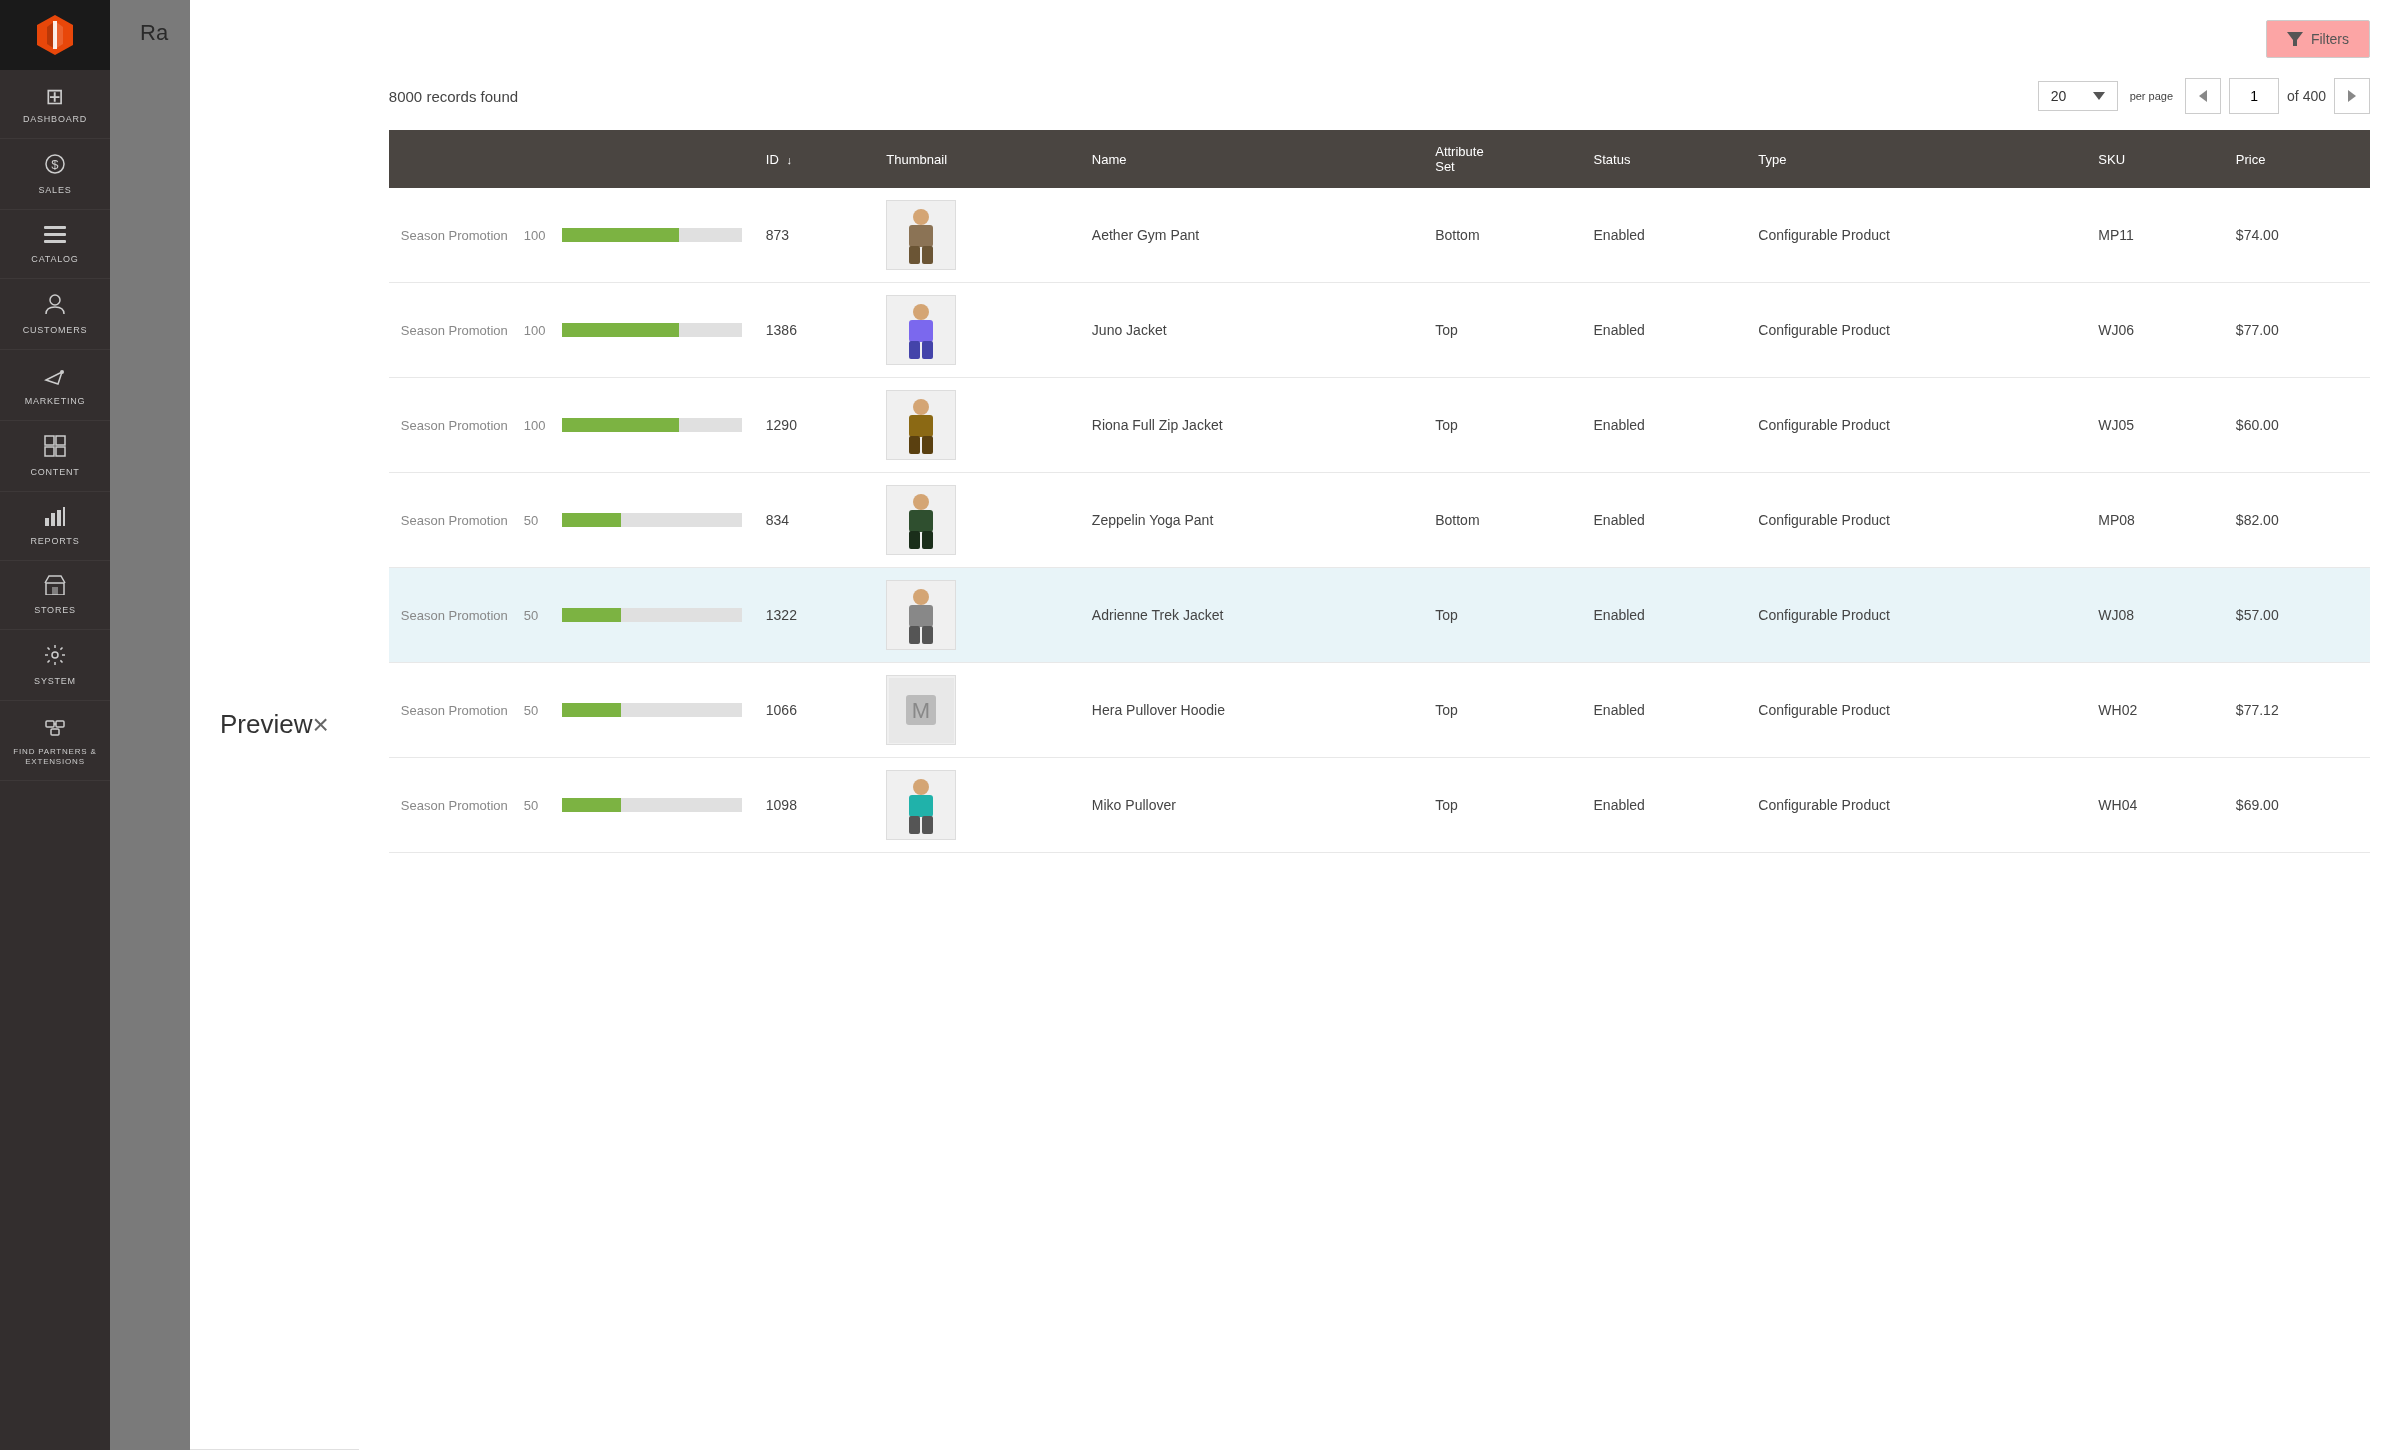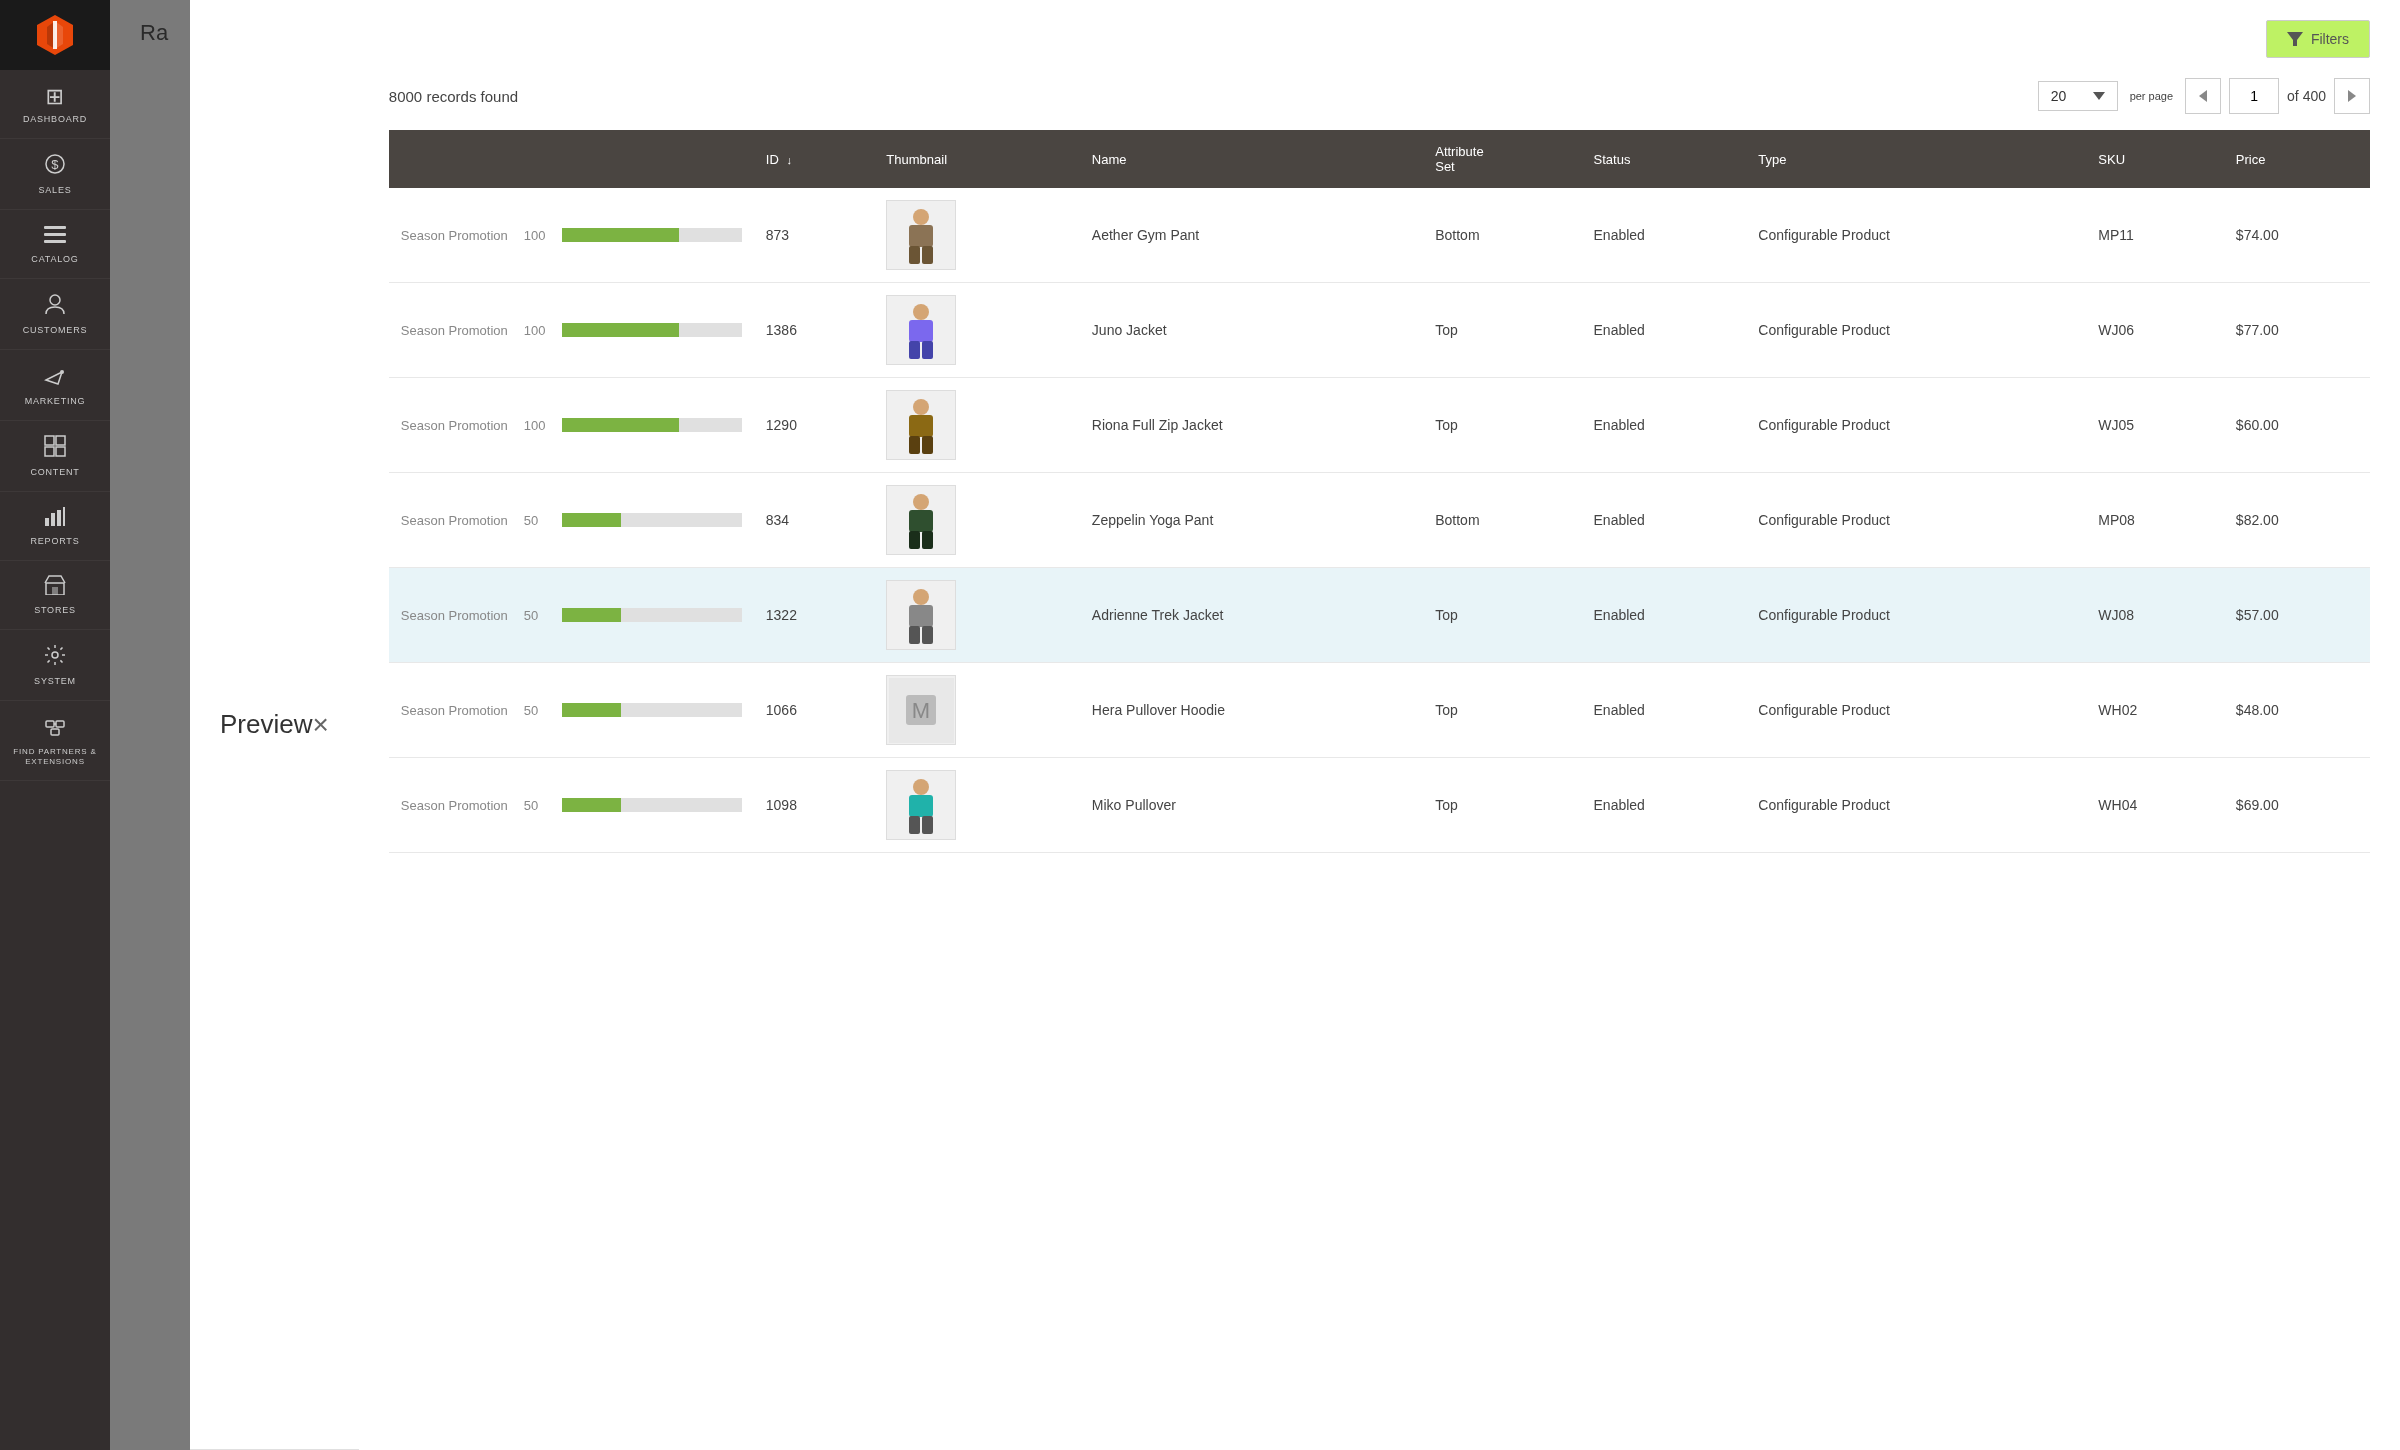--- a/index.html
+++ b/index.html
@@ -123,21 +123,21 @@
       justify-content: flex-end;
       margin-bottom: 20px;
     }
 
     .filters-btn {
       display: flex;
       align-items: center;
       gap: 8px;
       padding: 10px 20px;
       border: 1px solid #ccc;
-      background: #bef264;
+      background: #fca5a5;
       color: #555;
       font-size: 14px;
       cursor: pointer;
       border-radius: 2px;
     }
 
     
     .pagination-row {
       display: flex;
       align-items: center;
@@ -643,21 +643,21 @@
           <text x="20" y="28" text-anchor="middle" font-size="22" fill="#888">M</text>
         </svg>
       </div>
         </div>
       </td>
       <td>Hera Pullover Hoodie</td>
       <td>Top</td>
       <td>Enabled</td>
       <td>Configurable Product</td>
       <td>WH02</td>
-      <td>$48.00</td>
+      <td>$77.12</td>
     </tr>
               <tr>
       <td>
         <div class="progress-cell">
           <span class="progress-score">Season Promotion</span>
           <span style="color:#888;font-size:13px;min-width:30px;margin-left:8px;">50</span>
           <div class="progress-bar-container">
             <div class="progress-bar-fill" style="width:33%;"></div>
           </div>
         </div>

